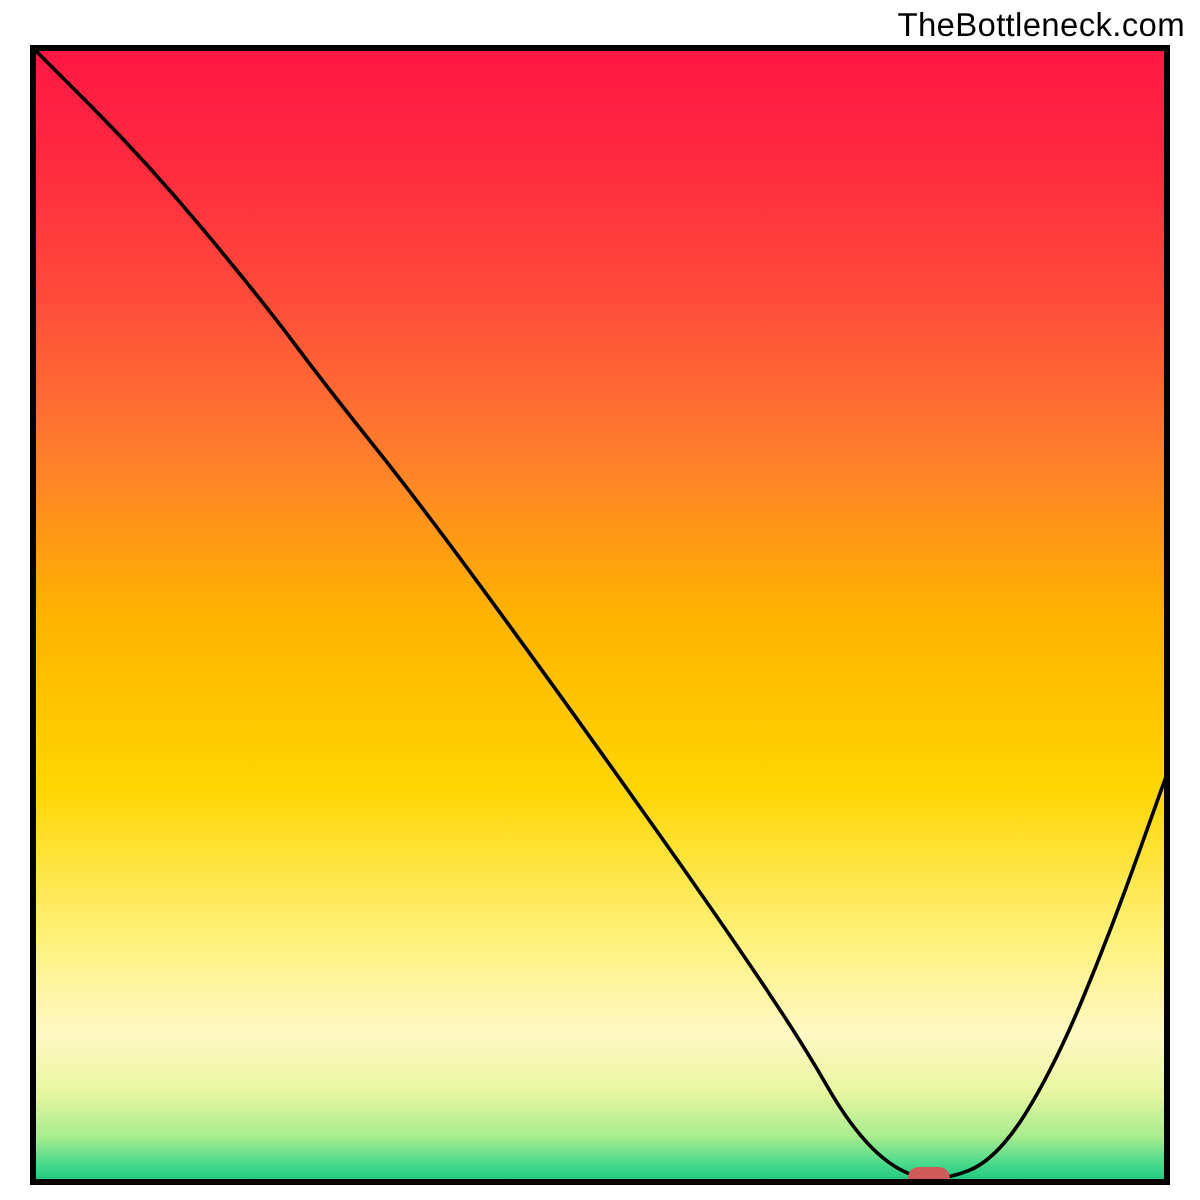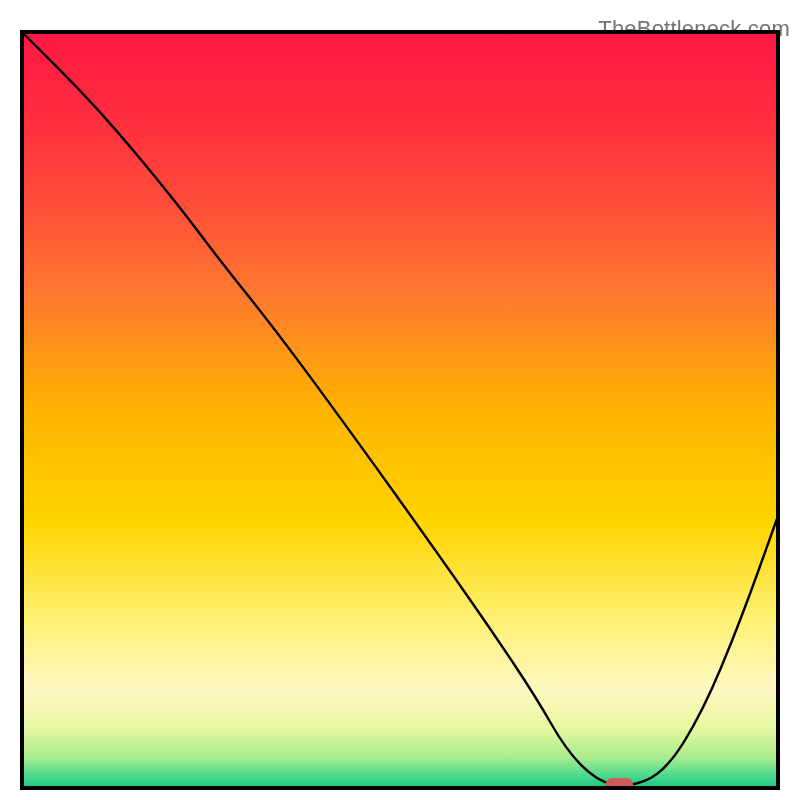--- a/index.html
+++ b/index.html
@@ -11,24 +11,24 @@
     font-family: Arial, Helvetica, sans-serif;
     overflow: hidden;
   }
   .stage {
     position: relative;
     width: 800px;
     height: 800px;
   }
   .watermark {
     position: absolute;
-    top: 16px;
+    top: 4px;
     right: 10px;
     font-size: 22px;
-    color: #737373;
+    color: #000000;
     letter-spacing: 0.2px;
     user-select: none;
   }
   .plot-frame {
     position: absolute;
     box-sizing: border-box;
   }
   svg {
     display: block;
   }

